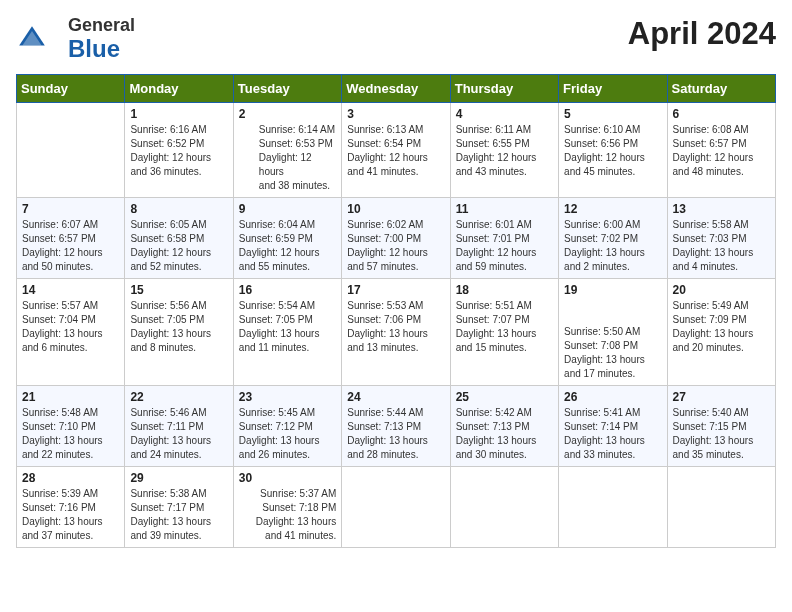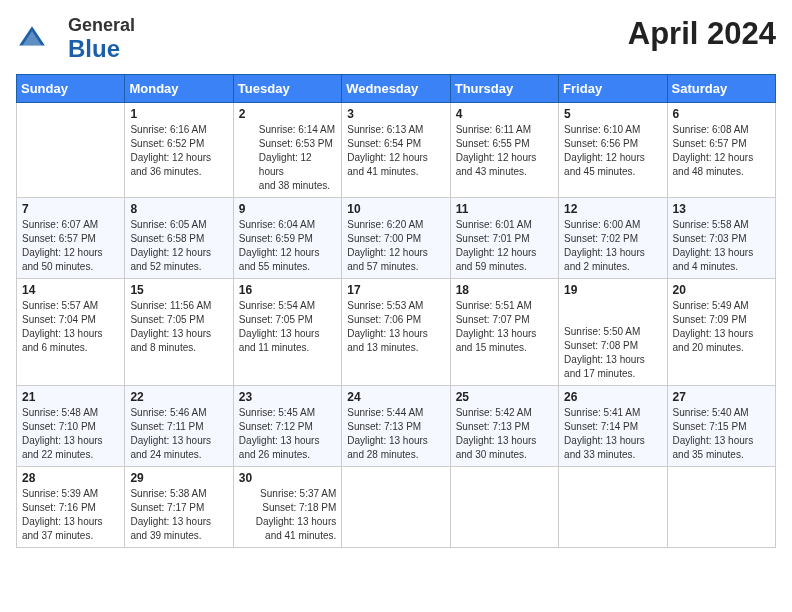--- a/index.html
+++ b/index.html
@@ -51,21 +51,21 @@
     .location-title {
       font-size: 16px;
       color: #555;
     }
     table {
       width: 100%;
       border-collapse: collapse;
       table-layout: fixed;
     }
     th {
-      background-color: #3b82f6;
+      background-color: #4d7c0f;
       color: #fff;
       font-size: 13px;
       font-weight: bold;
       padding: 6px 4px;
       text-align: left;
       border: 1px solid #1a5fa8;
     }
     td {
       border: 1px solid #ccc;
       vertical-align: top;
@@ -191,21 +191,21 @@
         </td>
         <td>
           <span class="day-number">9</span>
           <div class="cell-info" style="white-space: pre-line;">Sunrise: 6:04 AM
 Sunset: 6:59 PM
 Daylight: 12 hours
 and 55 minutes.</div>
         </td>
         <td>
           <span class="day-number">10</span>
-          <div class="cell-info" style="white-space: pre-line;">Sunrise: 6:20 AM
+          <div class="cell-info" style="white-space: pre-line;">Sunrise: 6:02 AM
 Sunset: 7:00 PM
 Daylight: 12 hours
 and 57 minutes.</div>
         </td>
         <td>
           <span class="day-number">11</span>
           <div class="cell-info" style="white-space: pre-line;">Sunrise: 6:01 AM
 Sunset: 7:01 PM
 Daylight: 12 hours
 and 59 minutes.</div>
@@ -228,21 +228,21 @@
       <tr>
         <td>
           <span class="day-number">14</span>
           <div class="cell-info" style="white-space: pre-line;">Sunrise: 5:57 AM
 Sunset: 7:04 PM
 Daylight: 13 hours
 and 6 minutes.</div>
         </td>
         <td>
           <span class="day-number">15</span>
-          <div class="cell-info" style="white-space: pre-line;">Sunrise: 11:56 AM
+          <div class="cell-info" style="white-space: pre-line;">Sunrise: 5:56 AM
 Sunset: 7:05 PM
 Daylight: 13 hours
 and 8 minutes.</div>
         </td>
         <td>
           <span class="day-number">16</span>
           <div class="cell-info" style="white-space: pre-line;">Sunrise: 5:54 AM
 Sunset: 7:05 PM
 Daylight: 13 hours
 and 11 minutes.</div>

